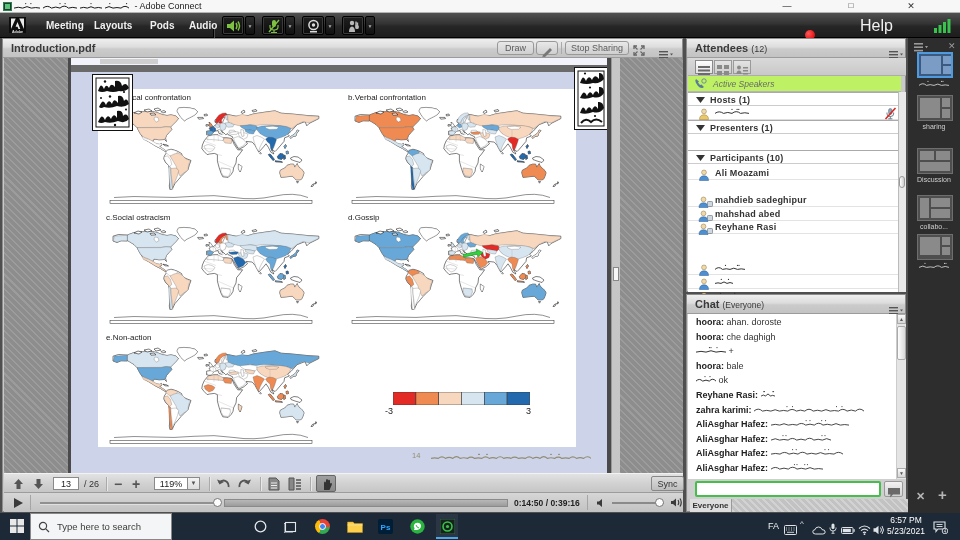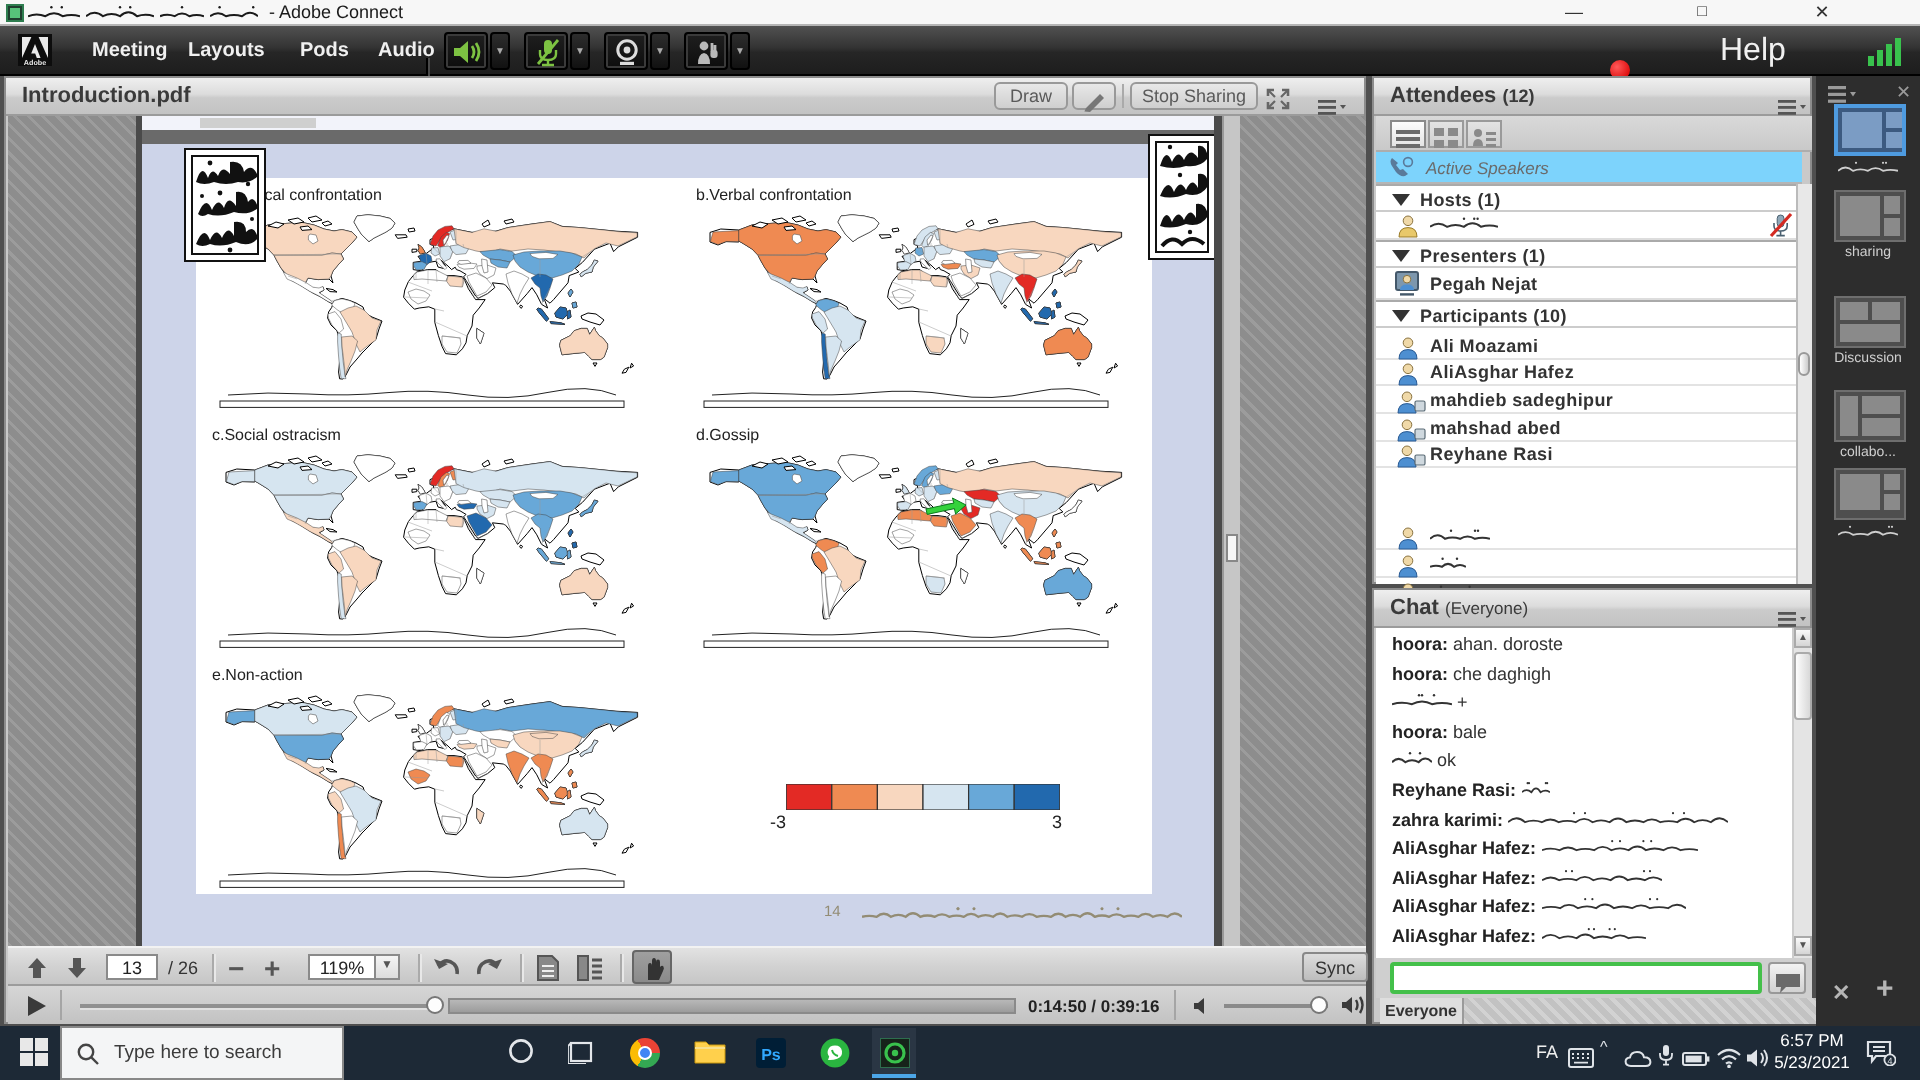--- a/index.html
+++ b/index.html
@@ -686,21 +686,21 @@
  <div class="abs" style="left:651px;top:5px;width:9px;height:9px;border-radius:50%;background:#fdfdfd;border:1px solid #777"></div>
  <svg class="abs" style="left:666px;top:4px" width="13" height="11" viewBox="0 0 13 11">
           <path d="M1,4 L3,4 L6,1.5 L6,9.5 L3,7 L1,7 Z" fill="#3a3a3a"></path>
           <path d="M8,3 Q9.5,5.5 8,8 M10,1.5 Q12.5,5.5 10,9.5" stroke="#3a3a3a" stroke-width="1.2" fill="none"></path>
         </svg>
 </div>
 </div>
 
 <div class="pod" id="attendees" style="left:686px;top:38px;width:220px;height:254px">
  <div class="podhdr">
-        <div class="t">Attendees <span style="font-weight:700;font-size:9px">(12)</span></div>
+        <div class="t">Attendees <span style="font-weight:400;font-size:9px">(12)</span></div>
    <div class="abs" style="left:202px;top:6px"><svg width="14" height="8" viewBox="0 0 14 8">
             <rect x="0" y="0" width="9" height="1.4" fill="#555"></rect>
             <rect x="0" y="3" width="9" height="1.4" fill="#555"></rect>
             <rect x="0" y="6" width="9" height="1.4" fill="#555"></rect>
             <path d="M11,2.5 L14,2.5 L12.5,4.5 Z" fill="#555"></path>
           </svg></div>
       </div>
  <div class="abs" style="left:1px;top:19px;width:218px;height:18px;background:linear-gradient(#d9d9d9,#c9c9c9);border-bottom:1px solid #adadad">
    <div class="abs" style="left:7px;top:2px;width:18px;height:14px;background:linear-gradient(#fdfdfd,#e3e3e3);border:1px solid #8a8a8a"><svg style="margin:2px 0 0 2px" width="12" height="9" viewBox="0 0 12 9">
             <rect x="0" y="0" width="12" height="2" fill="#6a6a6a"></rect>
@@ -714,21 +714,21 @@
             <rect x="7" y="6" width="5" height="4" fill="#8a8a8a"></rect>
           </svg></div>
    <div class="abs" style="left:45px;top:2px;width:18px;height:14px;background:linear-gradient(#e3e3e3,#cfcfcf);border:1px solid #9a9a9a"><svg style="margin:2px 0 0 2px" width="12" height="10" viewBox="0 0 12 10">
             <circle cx="3" cy="2.5" r="2" fill="#8a8a8a"></circle>
             <path d="M0.5,9 Q0.5,5.5 3,5.5 Q5.5,5.5 5.5,9 Z" fill="#8a8a8a"></path>
             <rect x="7" y="2" width="5" height="1.5" fill="#8a8a8a"></rect>
             <rect x="7" y="5" width="5" height="1.5" fill="#8a8a8a"></rect>
             <rect x="7" y="8" width="5" height="1.5" fill="#8a8a8a"></rect>
           </svg></div>
  </div>
- <div class="abs" style="left:1px;top:37px;width:213px;height:16px;background:#7dd3fc;border-bottom:1px solid #b5b5b5">
+ <div class="abs" style="left:1px;top:37px;width:213px;height:16px;background:#bef264;border-bottom:1px solid #b5b5b5">
    <svg class="abs" style="left:6px;top:2px" width="13" height="12" viewBox="0 0 13 12">
           <path d="M2,1 Q0.5,2.5 2,5 L4,8 Q6,10.5 8.5,10 L10,9 L7.5,6.5 L6,7 L4,4.5 L5,3.5 Z" fill="#5a7a9a"></path>
           <circle cx="10" cy="3" r="2.2" fill="none" stroke="#5a7a9a" stroke-width="0.8"></circle>
         </svg>
    <div class="abs" style="left:25px;top:3px;font-size:8.5px;font-style:italic;color:#6a6a6a">Active Speakers</div>
  </div>
  <div class="abs" style="left:1px;top:53px;width:210px;height:200px;background:#fff">
    <div class="arow" style="top:0;border-top:1px solid #aaa;border-bottom:1px solid #ccc">
           <svg class="abs" style="left:8px;top:3px" width="9" height="8" viewBox="0 0 9 8">
             <path d="M0,1 L9,1 L4.5,7 Z" fill="#333"></path>
@@ -753,48 +753,32 @@
               <path d="M3,5.5 L3,7 Q3,9.5 6.3,9.5 Q9.6,9.5 9.6,7 L9.6,5.5 M6.3,9.5 L6.3,11.5 M4.2,11.8 L8.4,11.8" stroke="#4a6070" stroke-width="0.8" fill="none"></path>
               <path d="M1.5,12 L11.5,1" stroke="#d42a22" stroke-width="1.6"></path>
             </svg></span>
         </div>
    <div class="arow" style="top:28px;border-top:1px solid #aaa;border-bottom:1px solid #ccc">
           <svg class="abs" style="left:8px;top:3px" width="9" height="8" viewBox="0 0 9 8">
             <path d="M0,1 L9,1 L4.5,7 Z" fill="#333"></path>
           </svg>
           <div class="aname" style="left:22px">Presenters (1)</div>
         </div>
-   <div class="arow" style="top:41px;height:17px;border-bottom:1px solid #ddd">
-          <span class="abs" style="left:9px;top:2px"><svg width="13" height="13" viewBox="0 0 13 13">
-              <rect x="1" y="1" width="11" height="9" rx="1" fill="#7d97ad" stroke="#44586a"></rect>
-              <circle cx="6.5" cy="4.6" r="1.9" fill="#f0d9a8" stroke="#8a7340" stroke-width="0.5"></circle>
-              <path d="M3,10 Q3,7.2 6.5,7.2 Q10,7.2 10,10 Z" fill="#4d8fd1"></path>
-              <path d="M3,12.2 L10,12.2" stroke="#44586a" stroke-width="1.2"></path>
-            </svg></span>
-          <div class="aname" style="top:4px">Pegah Nejat</div>
-        </div>
    <div class="arow" style="top:58px;border-top:1px solid #aaa;border-bottom:1px solid #ccc">
           <svg class="abs" style="left:8px;top:3px" width="9" height="8" viewBox="0 0 9 8">
             <path d="M0,1 L9,1 L4.5,7 Z" fill="#333"></path>
           </svg>
           <div class="aname" style="left:22px">Participants (10)</div>
         </div>
 <div class="arow" style="top:74px;border-bottom:1px solid #e3e3e3">
           <span class="abs" style="left:10px;top:1px"><svg width="12" height="12" viewBox="0 0 12 12">
               <circle cx="6" cy="3.4" r="2.4" fill="#f0d9a8" stroke="#8a7340" stroke-width="0.5"></circle>
               <path d="M1.5,11.5 Q1.5,6.8 6,6.8 Q10.5,6.8 10.5,11.5 Z" fill="#4d8fd1" stroke="#2a5a93" stroke-width="0.5"></path>
             </svg></span>
           <div class="aname">Ali Moazami</div>
-        </div>
-<div class="arow" style="top:87px;border-bottom:1px solid #e3e3e3">
-          <span class="abs" style="left:10px;top:1px"><svg width="12" height="12" viewBox="0 0 12 12">
-              <circle cx="6" cy="3.4" r="2.4" fill="#f0d9a8" stroke="#8a7340" stroke-width="0.5"></circle>
-              <path d="M1.5,11.5 Q1.5,6.8 6,6.8 Q10.5,6.8 10.5,11.5 Z" fill="#4d8fd1" stroke="#2a5a93" stroke-width="0.5"></path>
-            </svg></span>
-          <div class="aname">AliAsghar Hafez</div>
         </div>
 <div class="arow" style="top:101px;border-bottom:1px solid #e3e3e3">
           <span class="abs" style="left:10px;top:1px"><svg width="15" height="12" viewBox="0 0 15 12">
               <circle cx="5.5" cy="3.4" r="2.4" fill="#f0d9a8" stroke="#8a7340" stroke-width="0.5"></circle>
               <path d="M1,11.5 Q1,6.8 5.5,6.8 Q10,6.8 10,11.5 Z" fill="#4d8fd1" stroke="#2a5a93" stroke-width="0.5"></path>
               <rect x="9.5" y="5.5" width="5" height="5" rx="0.8" fill="#cfd8de" stroke="#5a6a75" stroke-width="0.6"></rect>
             </svg></span>
           <div class="aname">mahdieb sadeghipur</div>
         </div>
 <div class="arow" style="top:128px;border-bottom:1px solid #e3e3e3">

